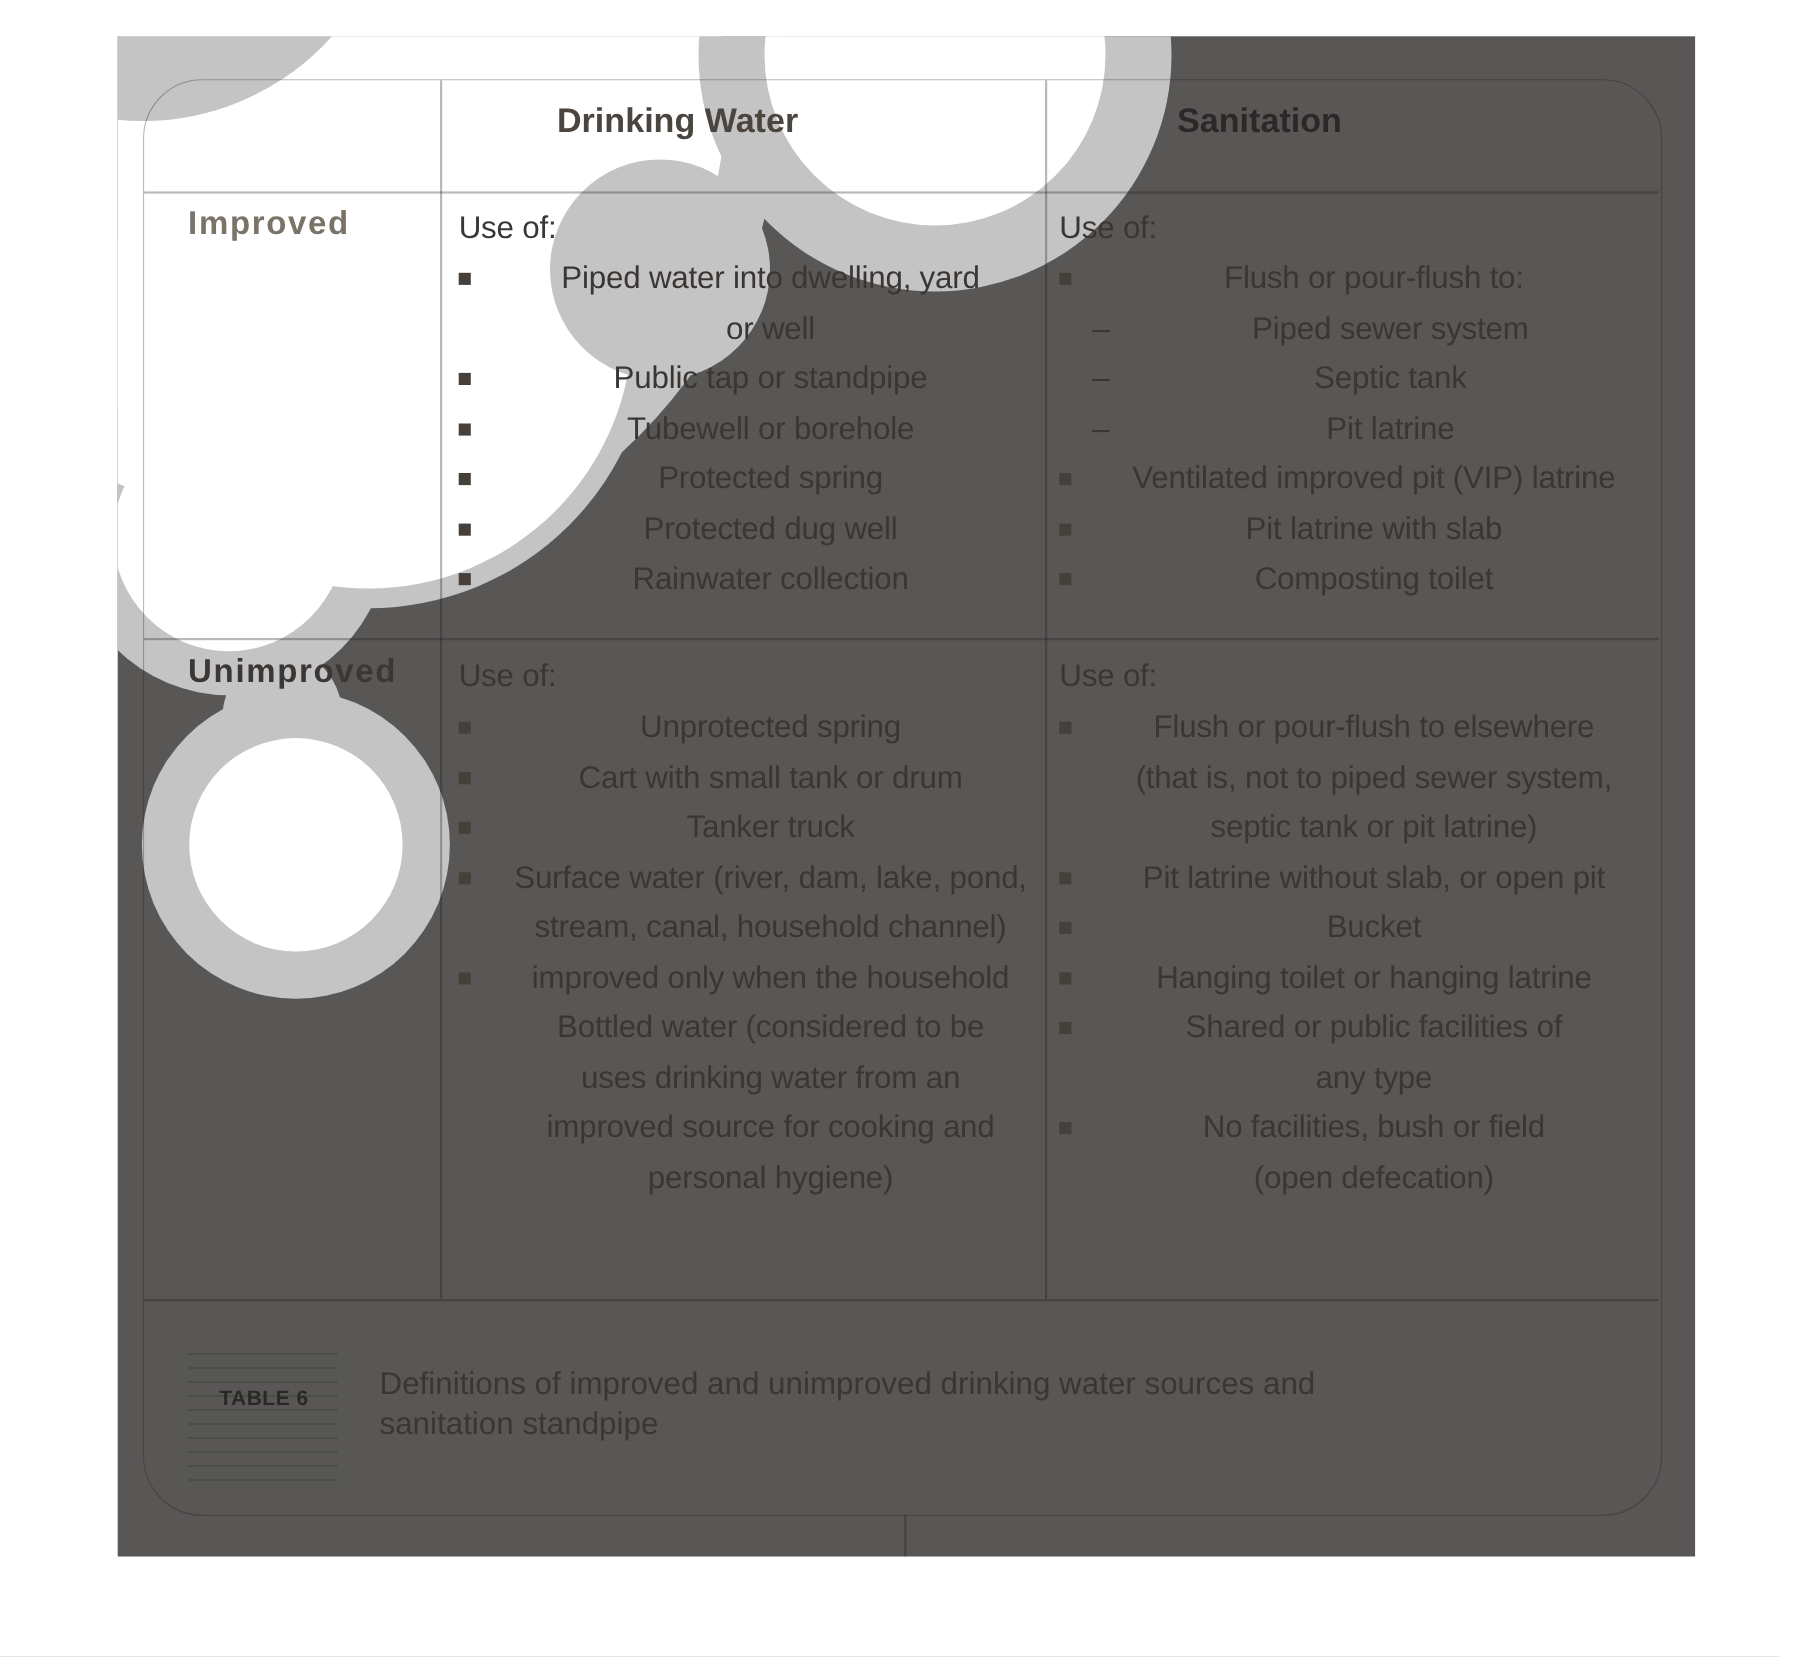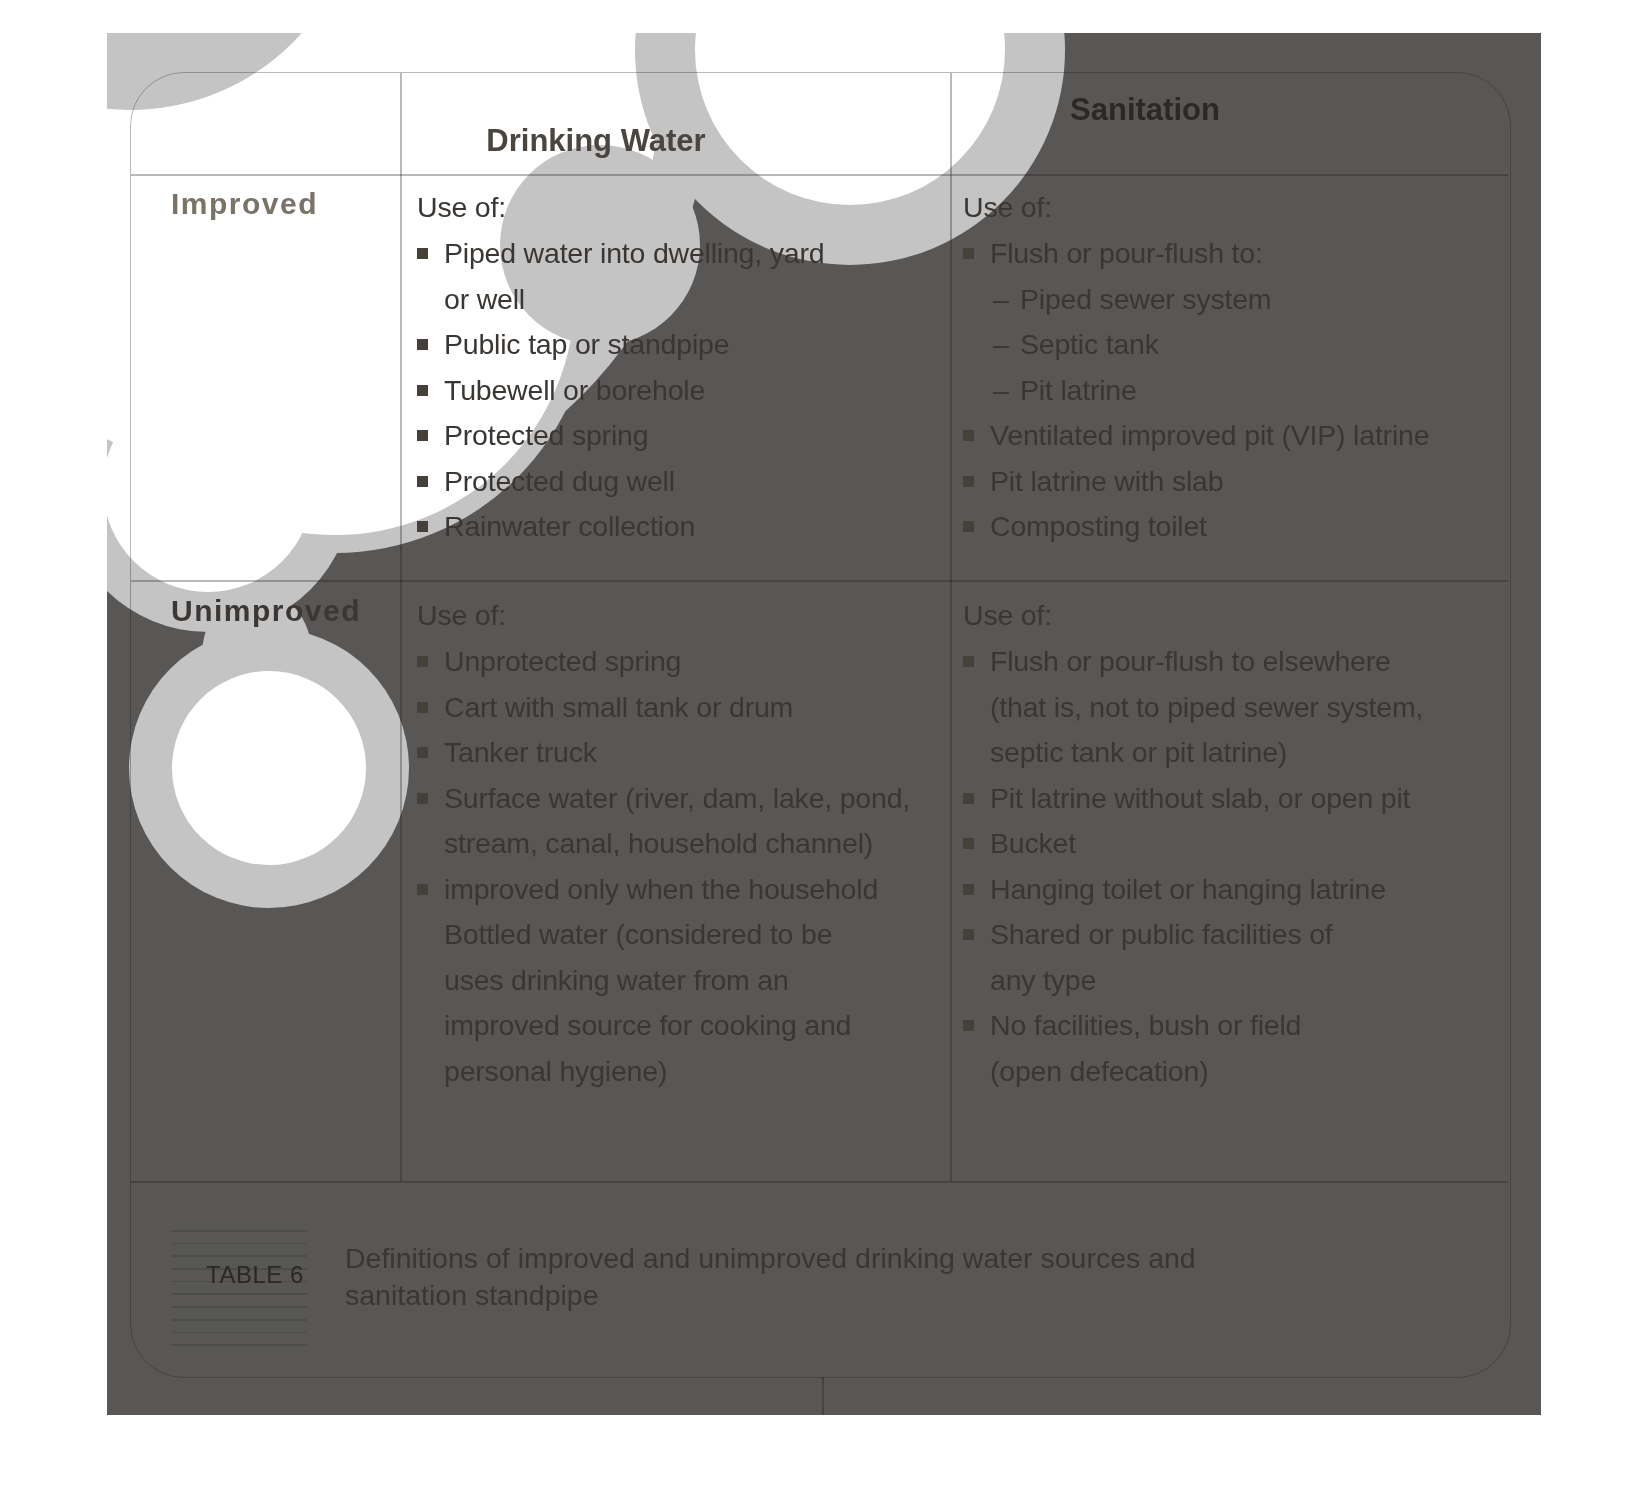--- a/index.html
+++ b/index.html
@@ -24,34 +24,34 @@
   
   .bub{position:absolute;border-radius:50%;}
   .bub.gray{background:var(--bubble);}
   .bub.white{background:#ffffff;}
 
   
   .tline{position:absolute;background:var(--line);}
   #tframe{position:absolute;left:130px;top:72px;width:1379px;height:1304px;border:1.6px solid var(--line);border-radius:54px;}
 
   
-  .txt{position:absolute;color:var(--text);}
+  .txt{position:absolute;color:var(--text);text-align:center;}
   .hdr{font-size:31px;font-weight:bold;line-height:40px;text-align:center;}
   .rowlbl{font-size:30px;font-weight:bold;letter-spacing:1.5px;line-height:38px;}
   .cell{font-size:28.5px;letter-spacing:-0.2px;line-height:45.5px;}
   .cell .ln{white-space:nowrap;}
   .items .li{position:relative;padding-left:27px;}
   .items .li.dash{padding-left:57px;}
   .items .li .mk{position:absolute;left:0;top:17px;width:11px;height:11px;background:#45403a;}
   .items .li.dash .mk{left:30px;top:0;width:auto;height:auto;background:none;color:var(--text);line-height:45.5px;}
 
   
   #sticker{position:absolute;left:171px;top:1219px;width:136px;height:128px;
     background:repeating-linear-gradient(to bottom, transparent 0px, transparent 11px, var(--sticker-line) 11px, var(--sticker-line) 12.7px);}
-  #sticker .lbl{position:absolute;left:16px;top:42px;width:136px;text-align:center;font-size:24px;font-weight:normal;letter-spacing:0.5px;color:var(--sticker-text);}
+  #sticker .lbl{position:absolute;left:1px;top:42px;width:136px;text-align:center;font-size:19px;font-weight:bold;letter-spacing:0.5px;color:var(--sticker-text);}
   #caption{position:absolute;left:345px;top:1240px;font-size:28.5px;line-height:36.5px;color:var(--text);}
 </style>
 </head>
 <body>
 
 <div id="stage">
 
   <div id="panel">
 
     <div class="bub gray" style="left:-277px;top:-388px;width:880px;height:880px;"></div>
@@ -74,21 +74,21 @@
   </div>
 
   <div id="tframe"></div>
   <div class="tline" style="left:131px;top:174px;width:1377px;height:1.6px;"></div>
   <div class="tline" style="left:131px;top:580px;width:1377px;height:1.6px;"></div>
   <div class="tline" style="left:131px;top:1181px;width:1377px;height:1.6px;"></div>
   <div class="tline" style="left:400px;top:73px;width:1.6px;height:1108px;"></div>
   <div class="tline" style="left:950px;top:73px;width:1.6px;height:1108px;"></div>
   <div class="tline" style="left:822px;top:1377px;width:1.6px;height:38px;"></div>
 
-  <div class="txt hdr" style="left:396px;top:90px;width:400px;color:var(--hdr-water);margin-top:31px;">Drinking Water</div>
+  <div class="txt hdr" style="left:416px;top:90px;width:400px;color:var(--hdr-water);">Drinking Water</div>
   <div class="txt hdr" style="left:945px;top:90px;width:400px;color:var(--hdr-san);">Sanitation</div>
 
   <div class="txt rowlbl" style="left:171px;top:185px;color:var(--lbl-improved);">Improved</div>
   <div class="txt rowlbl" style="left:171px;top:592px;color:var(--lbl-unimproved);">Unimproved</div>
 
   <div class="txt cell" style="left:417px;top:185px;">Use of:</div>
   <div class="txt cell items" style="left:417px;top:231px;width:540px;">
       <div class="li sq">
         <span class="mk"></span>
         <div class="ln">Piped water into dwelling, yard</div>

